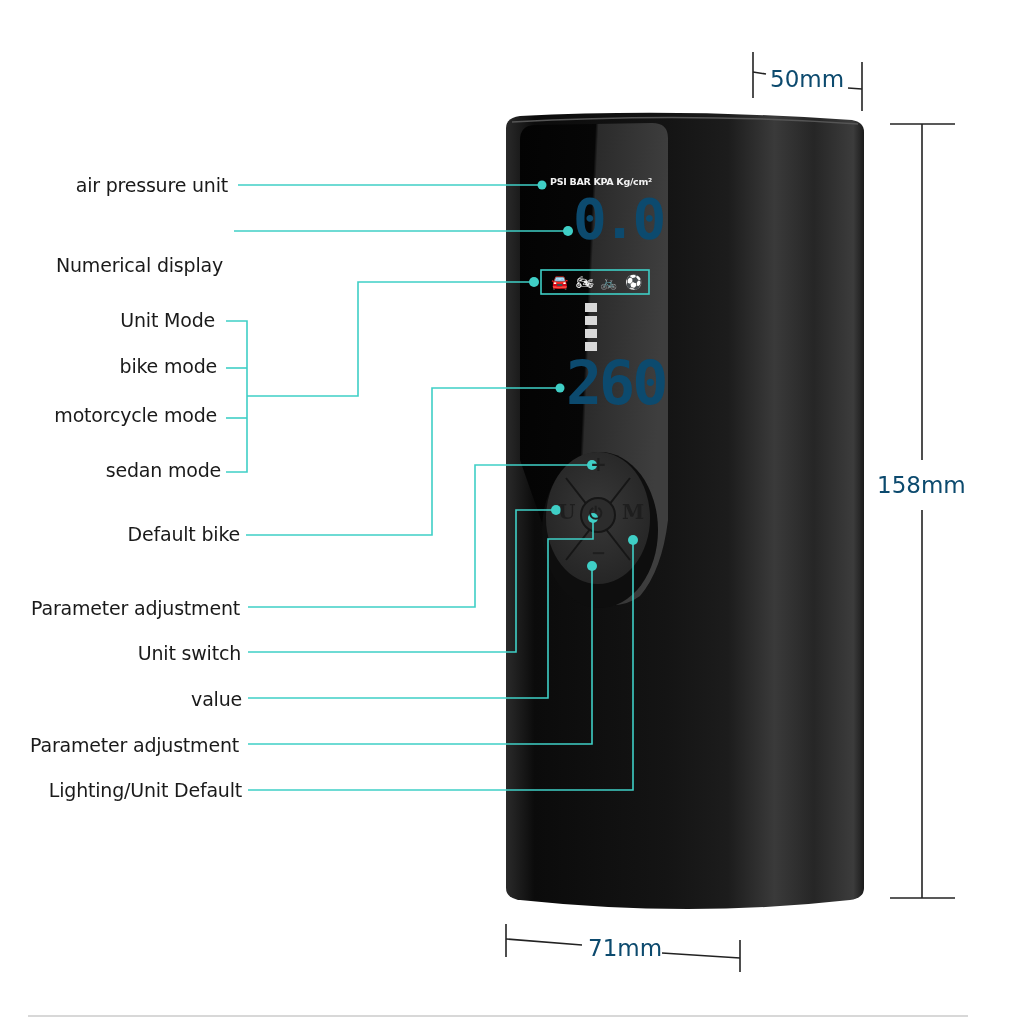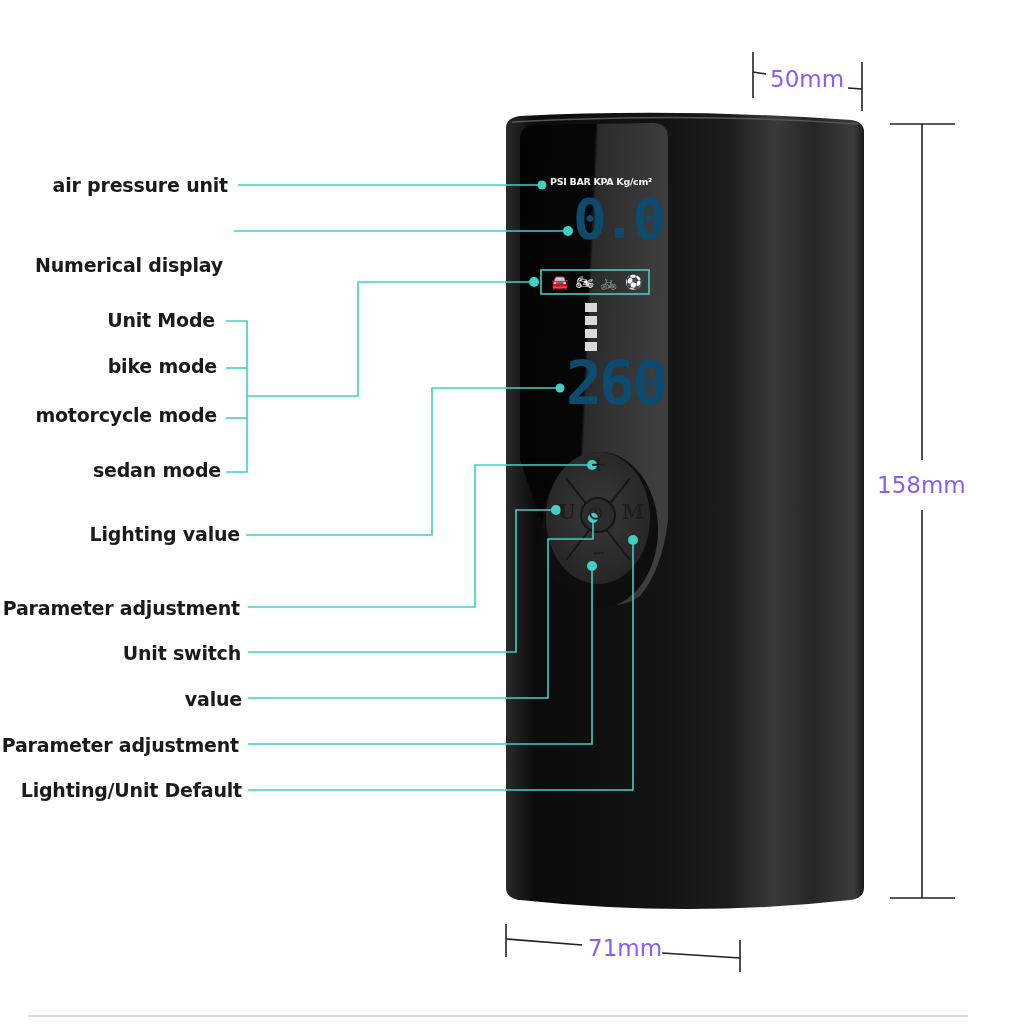--- a/index.html
+++ b/index.html
@@ -1,21 +1,21 @@
 <!DOCTYPE html>
 <html><head>
   <meta charset="utf-8">
   <style>
     html, body { margin: 0; padding: 0; background: #ffffff; }
     body { width: 1024px; height: 1024px; position: relative; overflow: hidden;
            font-family: "DejaVu Sans", "Liberation Sans", sans-serif; }
     #stage { position: absolute; left: 0; top: 0; width: 1024px; height: 1024px; }
     .lbl { position: absolute; font-size: 19px; color: #1a1a1a; white-space: nowrap;
-           text-align: right; line-height: 22px; letter-spacing: -0.2px; font-weight: bold; }
-    .dim { position: absolute; font-size: 23px; color: #8b5cf6; white-space: nowrap; line-height: 26px; }
+           text-align: right; line-height: 22px; letter-spacing: -0.2px; }
+    .dim { position: absolute; font-size: 23px; color: #0c4a6e; white-space: nowrap; line-height: 26px; }
     .lcd-units { position: absolute; left: 550px; top: 176px; color: #f2f2f2; font-size: 9.5px;
                  font-weight: bold; letter-spacing: -0.3px; white-space: nowrap; text-align: center; }
     .lcd-big { position: absolute; color: #0c4a6e; font-family: "DejaVu Sans Mono", monospace;
                font-weight: bold; white-space: nowrap; }
     .btn-glyph { position: absolute; color: #1e1e1e; font-weight: bold; font-family: "DejaVu Serif", serif; }
   </style>
 </head>
 <body>
 
 <div id="stage">
@@ -137,21 +137,21 @@
   <span class="btn-glyph" style="left:622px;top:500px;font-size:20px;">M</span>
   <span class="btn-glyph" style="left:591px;top:542px;font-size:18px;">−</span>
   <span class="btn-glyph" style="left:589px;top:503px;font-size:17px;">⏻</span>
 
   <div class="lbl" style="right:796px;top:174px;">air pressure unit</div>
   <div class="lbl" style="right:801px;top:220px;margin-top:34px;">Numerical display</div>
   <div class="lbl" style="right:809px;top:309px;">Unit Mode</div>
   <div class="lbl" style="right:807px;top:355px;">bike mode</div>
   <div class="lbl" style="right:807px;top:404px;">motorcycle mode</div>
   <div class="lbl" style="right:803px;top:459px;">sedan mode</div>
-  <div class="lbl" style="right:784px;top:523px;">Lighting value</div>
+  <div class="lbl" style="right:784px;top:523px;">Default bike</div>
   <div class="lbl" style="right:784px;top:597px;">Parameter adjustment</div>
   <div class="lbl" style="right:783px;top:642px;">Unit switch</div>
   <div class="lbl" style="right:782px;top:688px;">value</div>
   <div class="lbl" style="right:785px;top:734px;">Parameter adjustment</div>
   <div class="lbl" style="right:782px;top:779px;">Lighting/Unit Default</div>
 
   <div class="dim" style="left:770px;top:66px;">50mm</div>
   <div class="dim" style="left:877px;top:472px;">158mm</div>
   <div class="dim" style="left:588px;top:935px;">71mm</div>
 </div>

